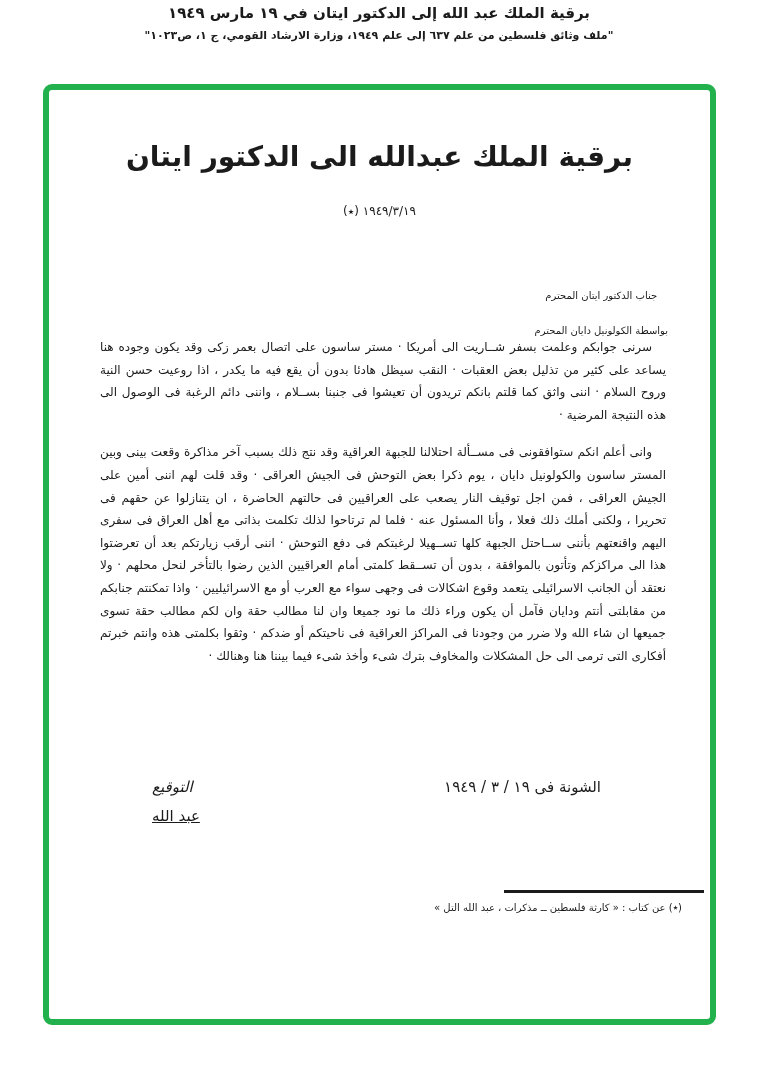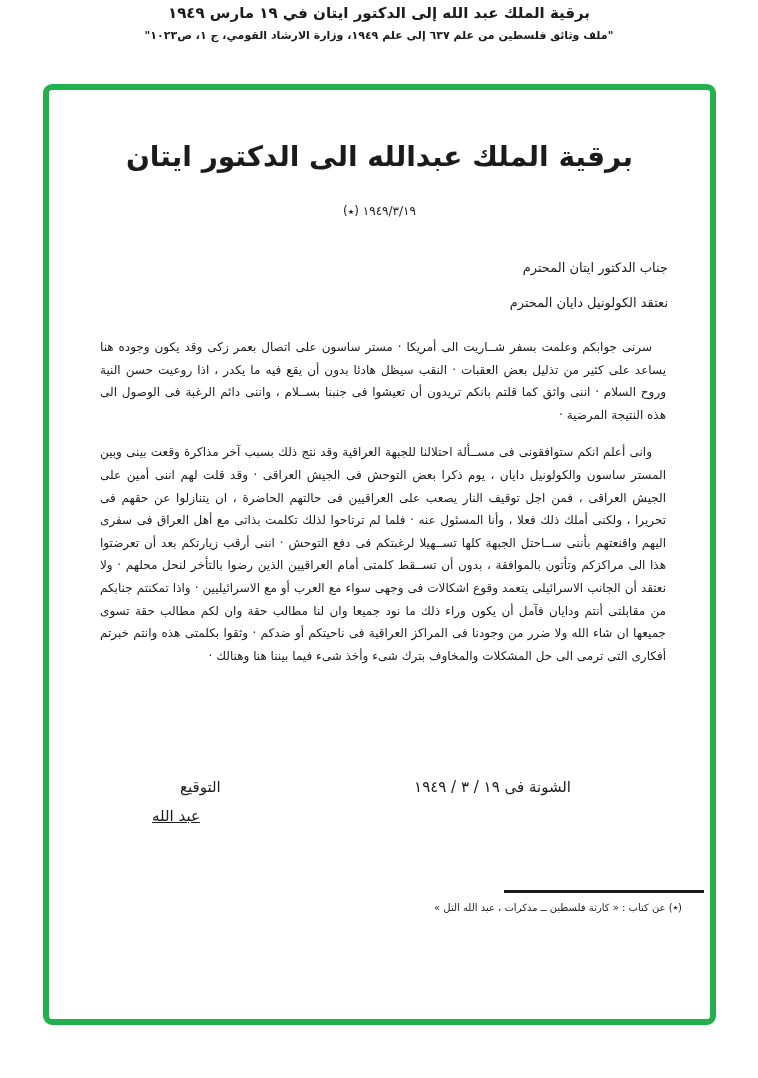--- a/index.html
+++ b/index.html
@@ -33,38 +33,38 @@
     position: absolute; top: 50px; left: 0; right: 0;
     text-align: center; direction: rtl;
     font-size: 28px; font-weight: bold;
   }
   .doc-date {
     position: absolute; top: 114px; left: 0; right: 0;
     text-align: center; direction: rtl;
     font-size: 12px;
   }
   .salutation {
-    position: absolute; top: 160px; right: 42px;
-    text-align: right; direction: rtl;
-    font-size: 13px; line-height: 35px;
+    position: absolute; top: 188px; right: 42px;
+    text-align: center; direction: rtl;
+    font-size: 10px; line-height: 35px;
   }
   .doc-body {
     position: absolute; top: 246px; right: 44px; left: 51px;
     direction: rtl; text-align: justify;
     font-size: 12px; line-height: 22.6px;
   }
   .par { margin: 0 0 15px 0; text-indent: 14px; }
 
   .sig-row {
     position: absolute; top: 688px; right: 44px; left: 51px;
     direction: rtl; display: flex; justify-content: space-between;
     font-size: 15px;
   }
-  .sig-place { margin-right: 95px; }
-  .sig-label { margin-left: 80px; }
+  .sig-place { margin-right: 65px; }
+  .sig-label { margin-left: 52px; font-style: italic; }
   .sig-name {
     position: absolute; top: 717px; left: 103px;
     direction: rtl; font-size: 15px; text-decoration: underline;
   }
 
   .footnote-rule {
     position: absolute; top: 800px; right: 6px;
     width: 200px; height: 3px; background: #1b1b1b;
   }
   .footnote {
@@ -83,21 +83,21 @@
   </header>
 
   <div class="doc-frame" style="border-color: rgb(34, 177, 76);">
 
     <div class="doc-title">برقية الملك عبدالله الى الدكتور ايتان</div>
 
     <div class="doc-date">١٩٤٩/٣/١٩ (٭)</div>
 
     <div class="salutation">
       <div>جناب الدكتور ايتان المحترم</div>
-      <div>نعتقد الكولونيل دايان المحترم</div>
+      <div>بواسطة الكولونيل دايان المحترم</div>
     </div>
 
     <div class="doc-body">
       <p class="par">سرنى جوابكم وعلمت بسفر شــاريت الى أمريكا · مستر ساسون على اتصال بعمر زكى وقد يكون وجوده هنا يساعد على كثير من تذليل بعض العقبات · النقب سيظل هادئا بدون أن يقع فيه ما يكدر ، اذا روعيت حسن النية وروح السلام · اننى واثق كما قلتم بانكم تريدون أن تعيشوا فى جنبنا بســلام ، واننى دائم الرغبة فى الوصول الى هذه النتيجة المرضية ·</p>
       <p class="par">وانى أعلم انكم ستوافقونى فى مســألة احتلالنا للجبهة العراقية وقد نتج ذلك بسبب آخر مذاكرة وقعت بينى وبين المستر ساسون والكولونيل دايان ، يوم ذكرا بعض التوحش فى الجيش العراقى · وقد قلت لهم اننى أمين على الجيش العراقى ، فمن اجل توقيف النار يصعب على العراقيين فى حالتهم الحاضرة ، ان يتنازلوا عن حقهم فى تحريرا ، ولكنى أملك ذلك فعلا ، وأنا المسئول عنه · فلما لم ترتاحوا لذلك تكلمت بذاتى مع أهل العراق فى سفرى اليهم واقنعتهم بأننى ســاحتل الجبهة كلها تســهيلا لرغبتكم فى دفع التوحش · اننى أرقب زيارتكم بعد أن تعرضتوا هذا الى مراكزكم وتأتون بالموافقة ، بدون أن تســقط كلمتى أمام العراقيين الذين رضوا بالتأخر لنحل محلهم · ولا نعتقد أن الجانب الاسرائيلى يتعمد وقوع اشكالات فى وجهى سواء مع العرب أو مع الاسرائيليين · واذا تمكنتم جنابكم من مقابلتى أنتم ودايان فآمل أن يكون وراء ذلك ما نود جميعا وان لنا مطالب حقة وان لكم مطالب حقة تسوى جميعها ان شاء الله ولا ضرر من وجودنا فى المراكز العراقية فى ناحيتكم أو ضدكم · وثقوا بكلمتى هذه وانتم خبرتم أفكارى التى ترمى الى حل المشكلات والمخاوف بترك شىء وأخذ شىء فيما بيننا هنا وهنالك ·</p>
     </div>
 
     <div class="sig-row">
       <span class="sig-place">الشونة فى ١٩ / ٣ / ١٩٤٩</span>
       <span class="sig-label">التوقيع</span>

